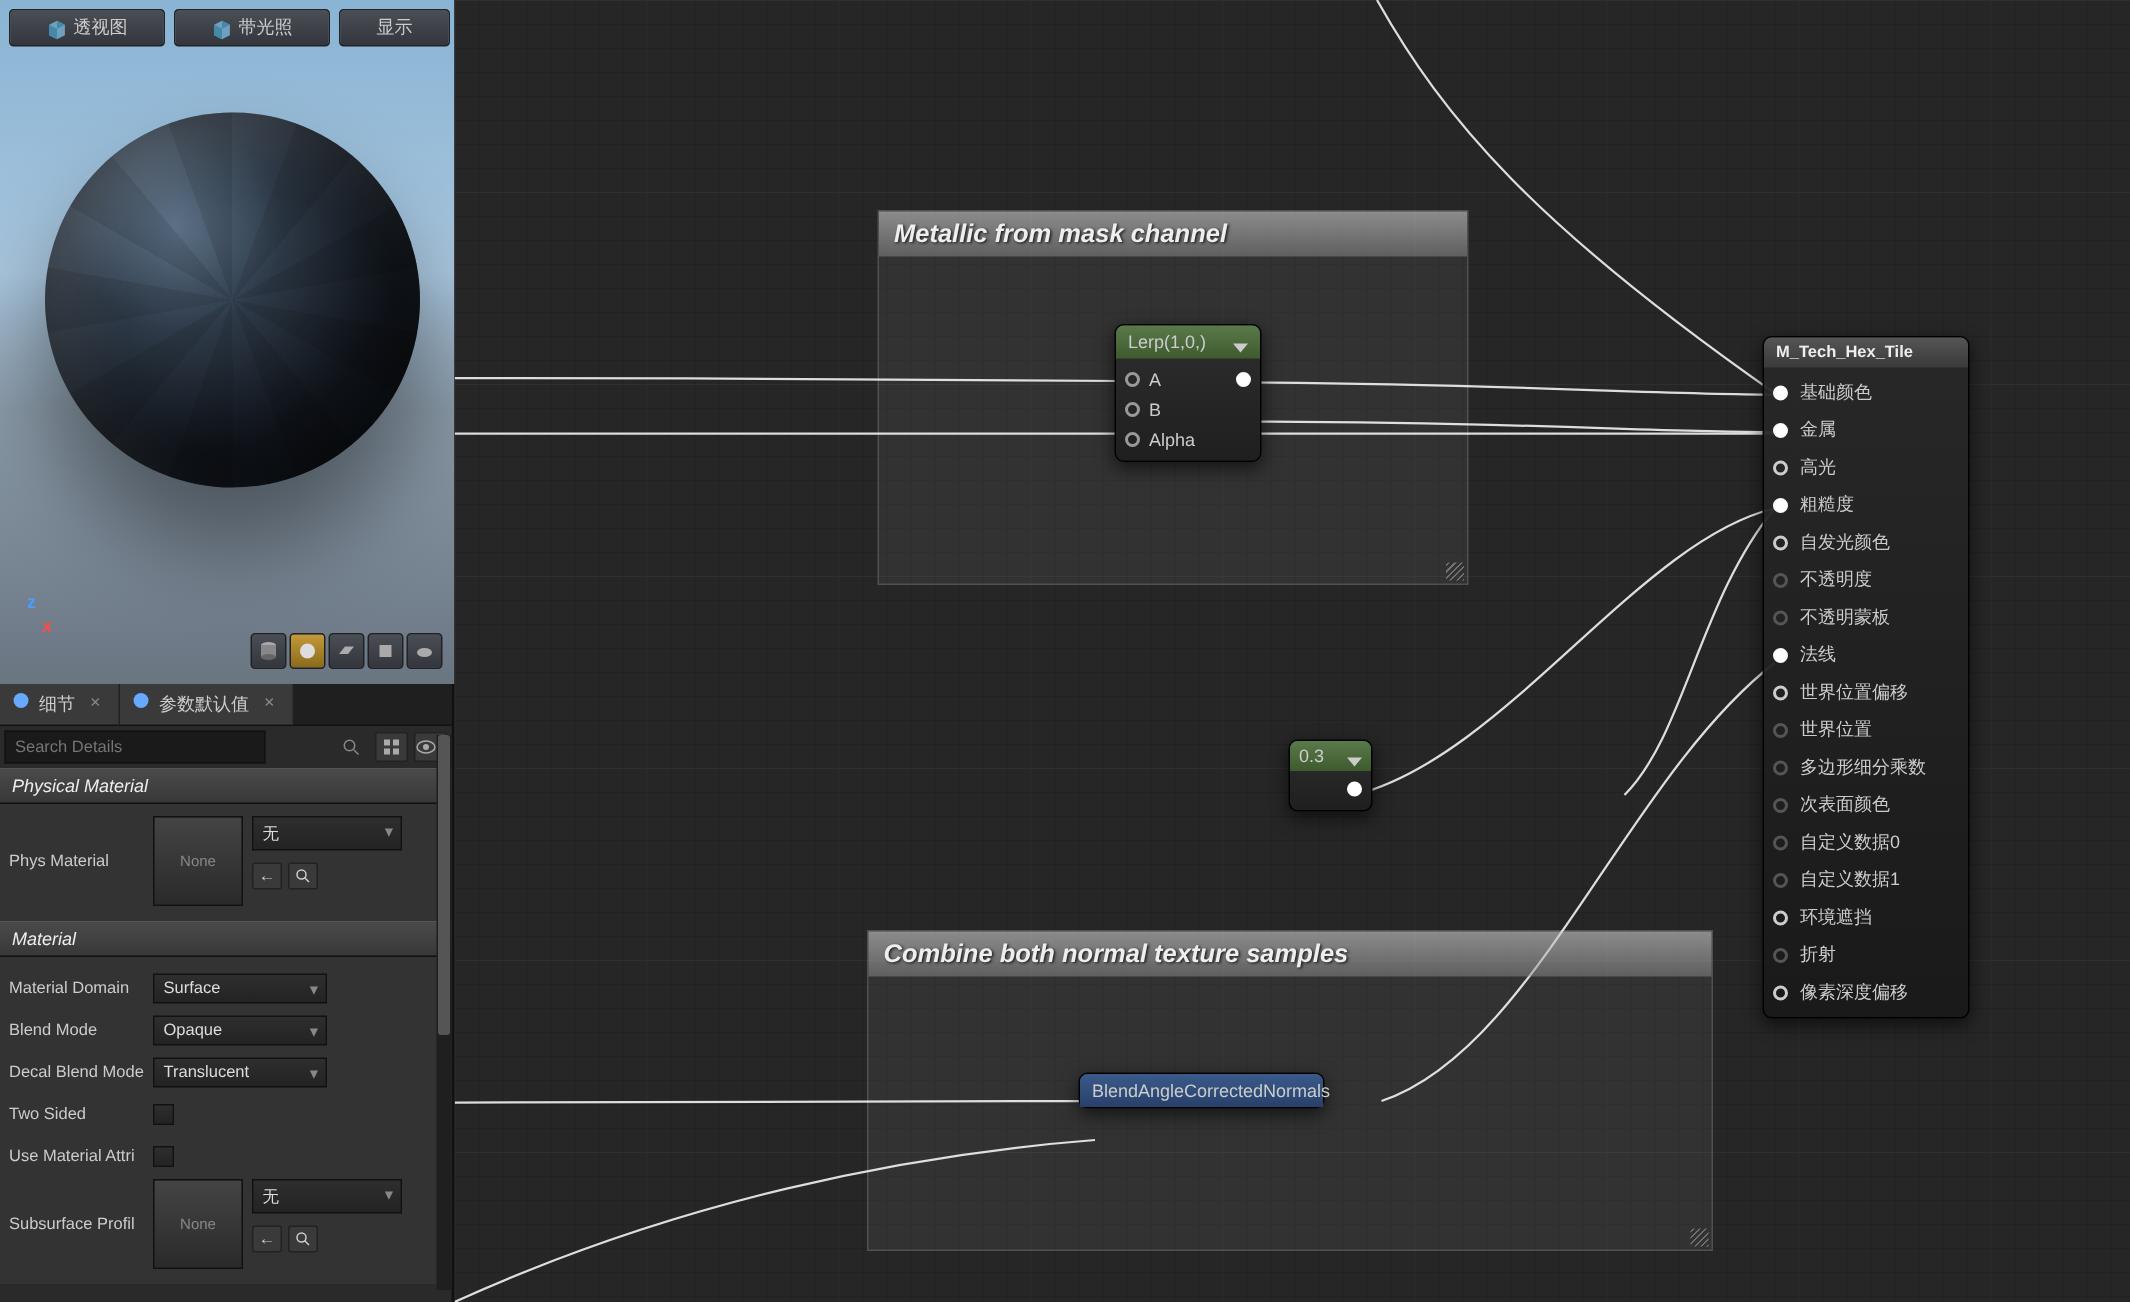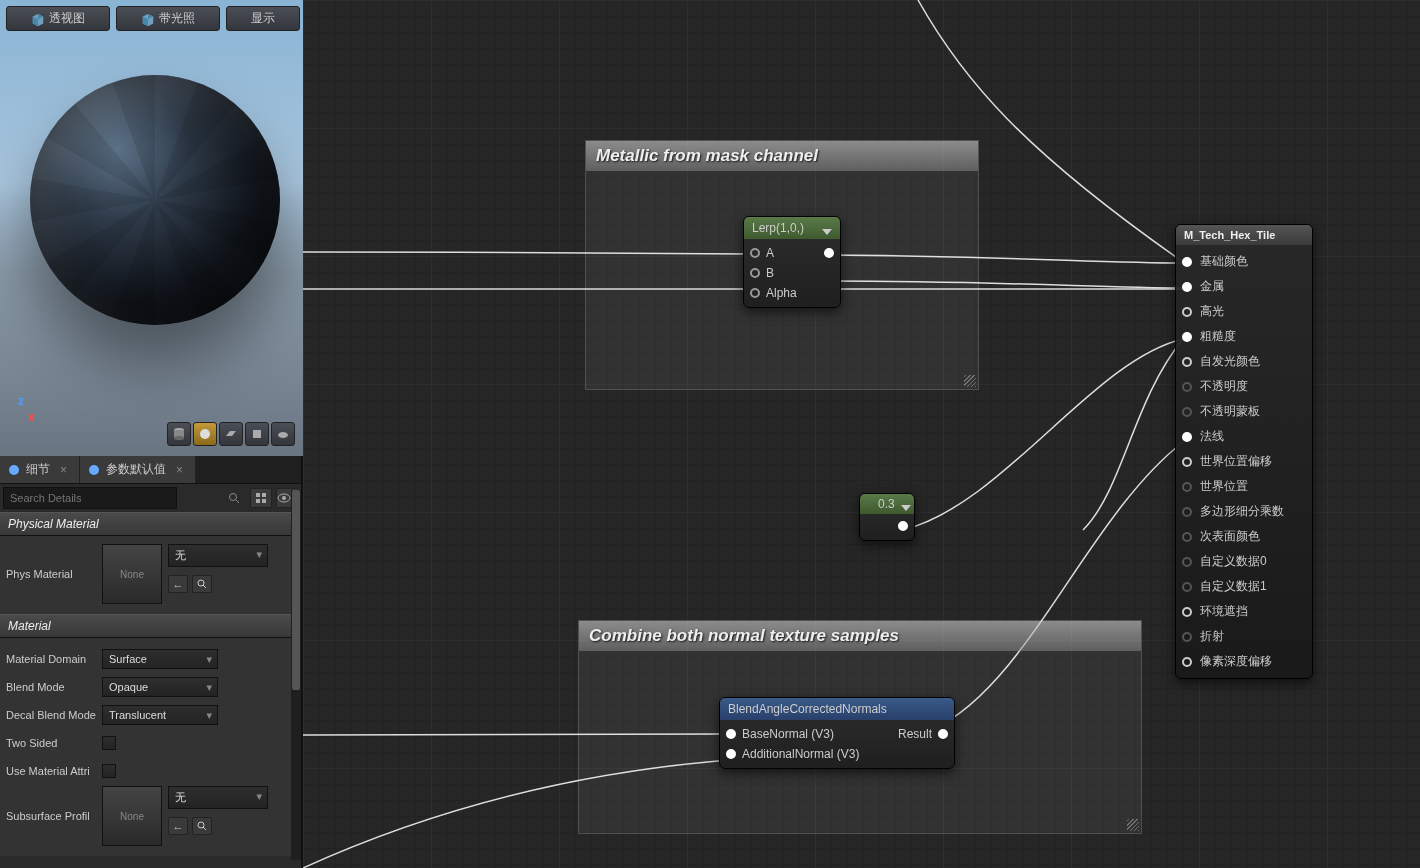--- a/index.html
+++ b/index.html
@@ -10,21 +10,21 @@
 .vp-btn{background:linear-gradient(#4a4e55,#33363c);border:1px solid #222;border-radius:3px;padding:3px 24px;display:flex;align-items:flex-end;gap:4px;font-size:11px;color:#ddd;cursor:pointer}
 .vp-btn svg{width:14px;height:14px}
 .sphere{position:absolute;left:30px;top:75px;width:250px;height:250px;border-radius:50%;background:radial-gradient(circle at 35% 30%,#5a6f85 0%,#2e3a48 30%,#151b24 65%,#0a0d12 100%);box-shadow:0 40px 60px rgba(0,0,0,.4),inset -30px -30px 80px rgba(0,0,0,.6),inset 20px 20px 40px rgba(255,255,255,.15)}
 .sphere::after{content:"";position:absolute;inset:0;border-radius:50%;background:repeating-conic-gradient(from 0deg,rgba(255,255,255,.02) 0deg 20deg,rgba(0,0,0,.08) 20deg 40deg);mix-blend-mode:overlay}
 .axis{position:absolute;left:18px;bottom:48px;font-size:10px;font-weight:bold}
 .axis .z{color:#4a9eff}.axis .x{color:#ff4a4a;position:absolute;left:10px;top:16px}
 .shape-btns{position:absolute;right:8px;bottom:10px;display:flex;gap:2px}
 .shape-btn{width:24px;height:24px;background:linear-gradient(#4a4e55,#33363c);border:1px solid #222;border-radius:3px;cursor:pointer;display:flex;align-items:center;justify-content:center}
 .shape-btn.active{background:linear-gradient(#c49a3a,#8a6a1a)}
 .tabs{display:flex;background:#1f1f1f;border-bottom:1px solid #111}
-.tab{padding:5px 12px 5px 8px;background:#3a3a3a;border-right:1px solid #222;display:flex;align-items:center;gap:6px;font-size:11px;position:relative}
+.tab{padding:5px 12px 5px 8px;background:#3a3a3a;border-right:1px solid #222;display:flex;gap:6px;font-size:11px;position:relative}
 .tab-close{color:#888;font-size:12px;margin-left:4px;cursor:pointer}
 .tab svg{width:12px;height:12px}
 .search-row{display:flex;align-items:center;padding:3px;background:#2a2a2a;gap:4px}
 .search-input{flex:1;background:#1a1a1a;border:1px solid #111;padding:4px 24px 4px 6px;color:#888;font-size:11px}
 .search-wrap{position:relative;flex:1}
 .search-wrap svg{position:absolute;right:6px;top:5px;width:12px;height:12px}
 .icon-btn{width:22px;height:20px;background:#3a3a3a;border:1px solid #222;border-radius:2px;cursor:pointer;display:flex;align-items:center;justify-content:center}
 .section-hdr{background:linear-gradient(#4a4a4a,#383838);padding:4px 8px;font-size:12px;font-weight:normal;color:#eee;font-style:italic;border-top:1px solid #555;border-bottom:1px solid #111}
 .prop-body{background:#333;padding:8px 6px}
 .prop-row{display:flex;align-items:center;min-height:26px;margin-bottom:2px}
@@ -290,49 +290,36 @@
           <span>B</span>
         </div>
       <div class="pin-row">
           <div class="pin hollow"></div>
           <span>Alpha</span>
         </div>
     </div>
   </div>
 
   <div class="node" style="left:556px;top:493px;width:56px">
-    <div class="node-hdr green" style="padding:3px 18px">
+    <div class="node-hdr green" style="padding:3px 6px">
       <span>0.3</span>
         <div class="chev"></div>
     </div>
     <div class="node-body" style="padding:6px;text-align:right"><div class="pin out" style="display:inline-block"></div></div>
   </div>
 
   <div class="comment-box" style="left:275px;top:620px;width:564px;height:214px">
     <div class="comment-hdr">Combine both normal texture samples</div>
     <div class="resize-grip"></div>
   </div>
 
-  <div class="node" style="left:416px;top:697px;width:236px">
+  <div class="node" style="left:416px;top:715px;width:164px">
     <div class="node-hdr blue">
         <span>BlendAngleCorrectedNormals</span>
       </div>
-    <div class="node-body">
-      <div class="pin-row">
-          <div class="pin filled"></div>
-          <span>BaseNormal (V3)</span>
-          <div style="flex:1"></div>
-          <span>Result</span>
-          <div class="pin out"></div>
-        </div>
-      <div class="pin-row">
-          <div class="pin filled"></div>
-          <span>AdditionalNormal (V3)</span>
-        </div>
-    </div>
   </div>
 
   <div class="result-node" style="left:872px;top:224px">
     <div class="result-hdr">M_Tech_Hex_Tile</div>
     <div class="result-body" id="result-pins">
         <div class="res-row">
           <div class="pin filled"></div>
           <span>基础颜色</span>
         </div>
         <div class="res-row">

